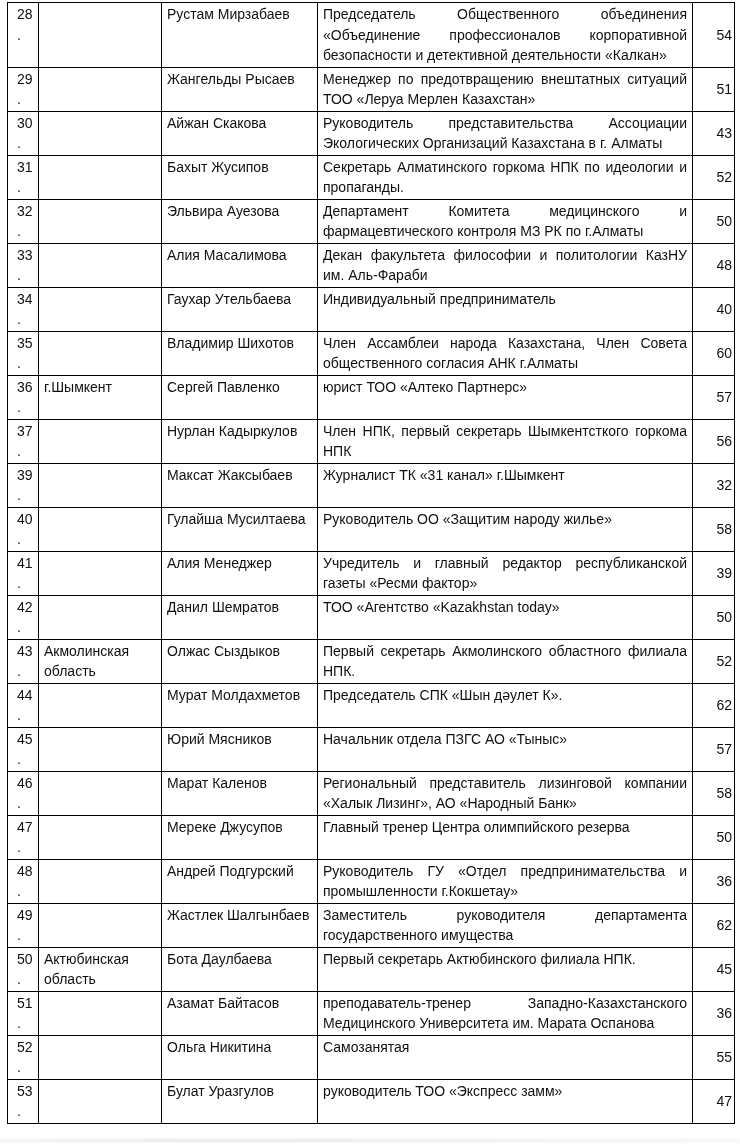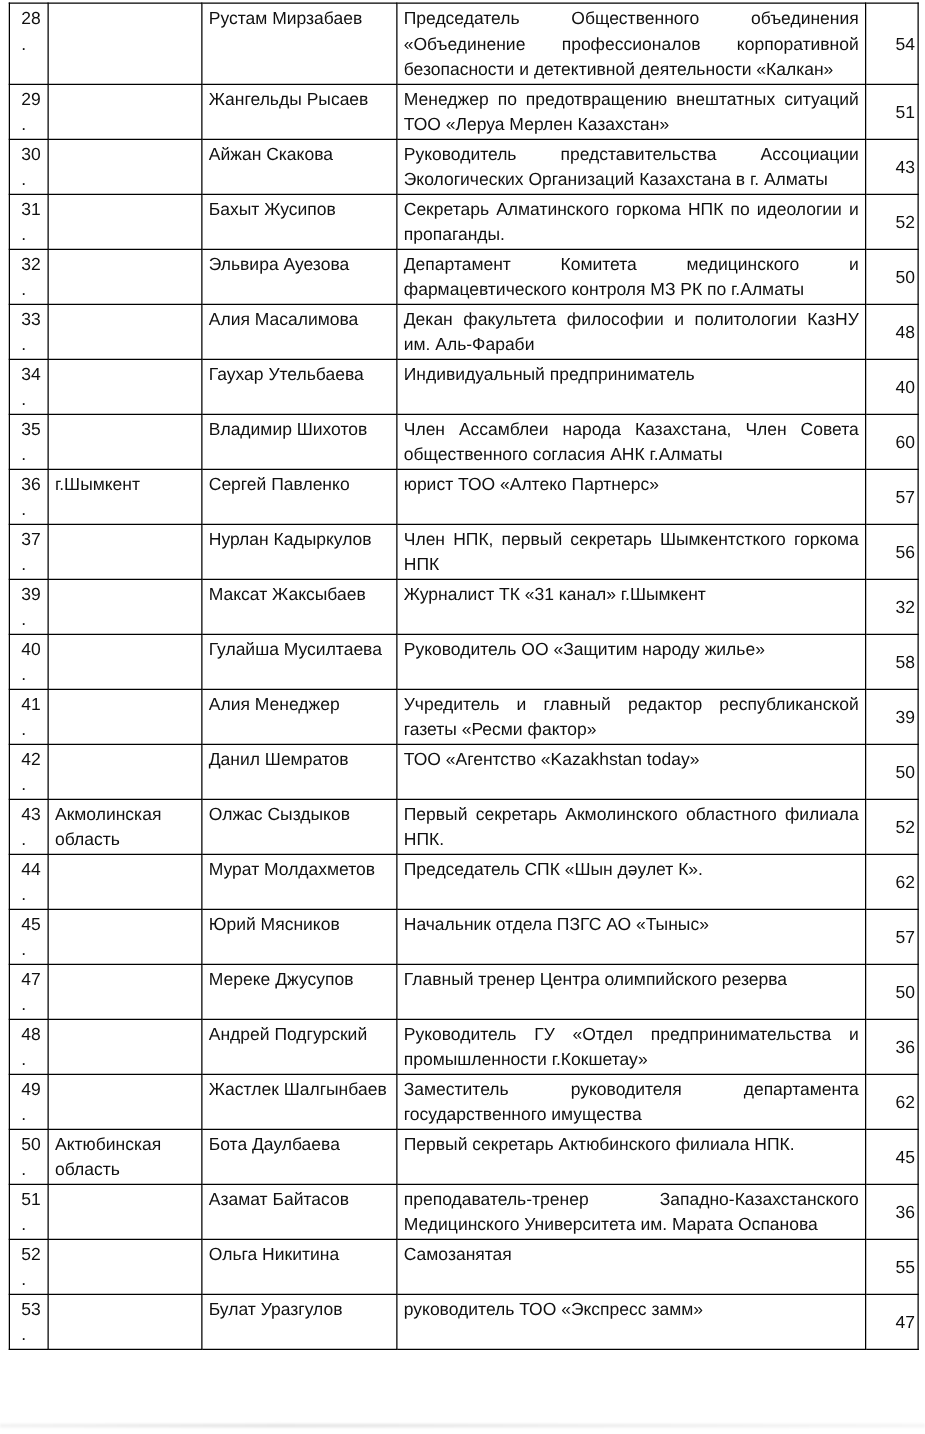--- a/index.html
+++ b/index.html
@@ -213,20 +213,27 @@
   </tr>
 
   <tr>
     <td class="td-num">45.</td>
     <td class="td-region"></td>
     <td class="td-name">Юрий Мясников</td>
     <td class="td-pos">Начальник отдела ПЗГС АО «Тыныс»</td>
     <td class="td-age">57</td>
   </tr>
 
+  <tr>
+    <td class="td-num">46.</td>
+    <td class="td-region"></td>
+    <td class="td-name">Марат Каленов</td>
+    <td class="td-pos">Региональный представитель лизинговой компании «Халык Лизинг», АО «Народный Банк»</td>
+    <td class="td-age">58</td>
+  </tr>
 
   <tr>
     <td class="td-num">47.</td>
     <td class="td-region"></td>
     <td class="td-name">Мереке Джусупов</td>
     <td class="td-pos">Главный тренер Центра олимпийского резерва</td>
     <td class="td-age">50</td>
   </tr>
 
   <tr>

